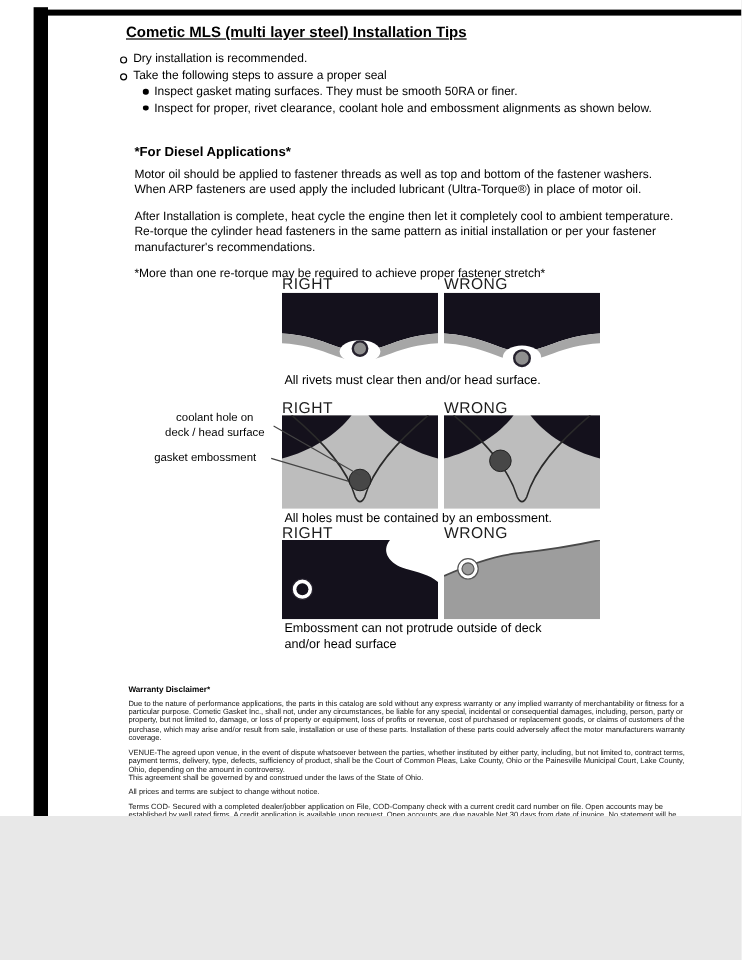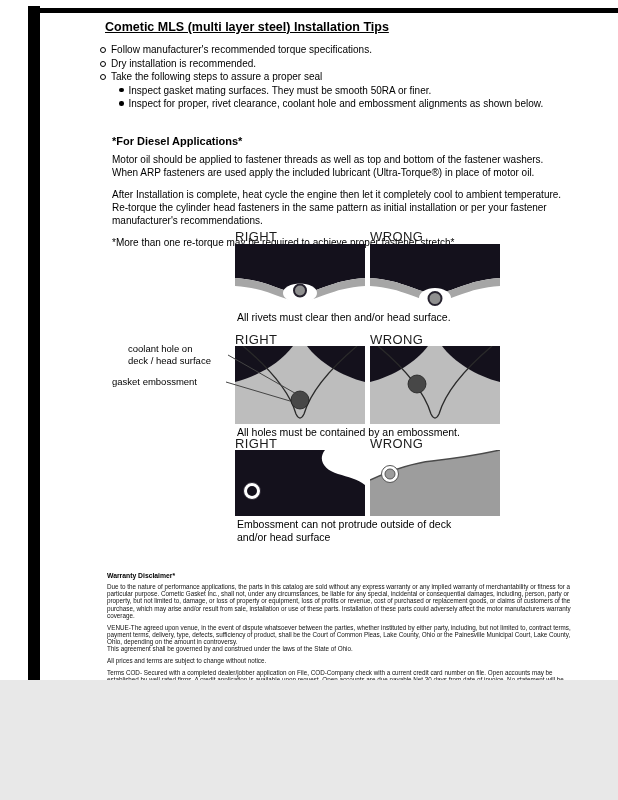--- a/index.html
+++ b/index.html
@@ -17,21 +17,21 @@
   .diesel-heading{font-size:11px;font-weight:bold;margin:24px 0 6px 14px;}
   .para{font-size:10px;line-height:13px;margin:0 0 9px 14px;width:452px;}
   .note{margin-bottom:0;}
 
   .diagrams{position:absolute;left:235px;top:229px;width:270px;height:320px;}
   .dg-header{position:absolute;width:130px;font-size:13px;color:#1c1c1c;letter-spacing:.4px;}
   .dg-panel{position:absolute;width:130px;}
   .dg-panel svg{display:block;}
   .dg-caption{position:absolute;left:2px;font-size:10.5px;line-height:13px;}
 
-  .callout{position:absolute;font-size:9.5px;line-height:11.5px;text-align:left;}
+  .callout{position:absolute;font-size:9.5px;line-height:11.5px;text-align:center;}
   .callout-coolant{left:128px;top:343px;width:102px;}
   .callout-emboss{left:112px;top:376px;width:118px;}
   .connector-svg{position:absolute;left:214px;top:349px;width:92px;height:60px;pointer-events:none;}
 
   .warranty{position:absolute;left:107px;top:572px;width:464px;}
   .warranty-heading{font-size:6.8px;font-weight:bold;margin:0 0 4px 0;}
   .wpara{font-size:6.3px;line-height:7.2px;margin:0 0 4.5px 0;color:#111;}
   .wpara.tight{margin-bottom:0;}
 
   .footer-code{position:absolute;left:388px;top:757px;font-size:15px;letter-spacing:.3px;}
@@ -39,24 +39,20 @@
 </head>
 <body>
 
 <div class="page">
   <div class="scan-left"></div>
   <div class="scan-top"></div>
 
   <div class="content">
     <h1 class="title">Cometic MLS (multi layer steel) Installation Tips</h1>
 
-    <div class="tip-row">
-      <span class="obullet"></span>
-      <span>Follow manufacturer's recommended torque specifications.</span>
-    </div>
     <div class="tip-row">
       <span class="obullet"></span>
       <span>Dry installation is recommended.</span>
     </div>
     <div class="tip-row">
       <span class="obullet"></span>
       <span>Take the following steps to assure a proper seal</span>
     </div>
     <div class="tip-row sub">
       <span class="fbullet"></span>

